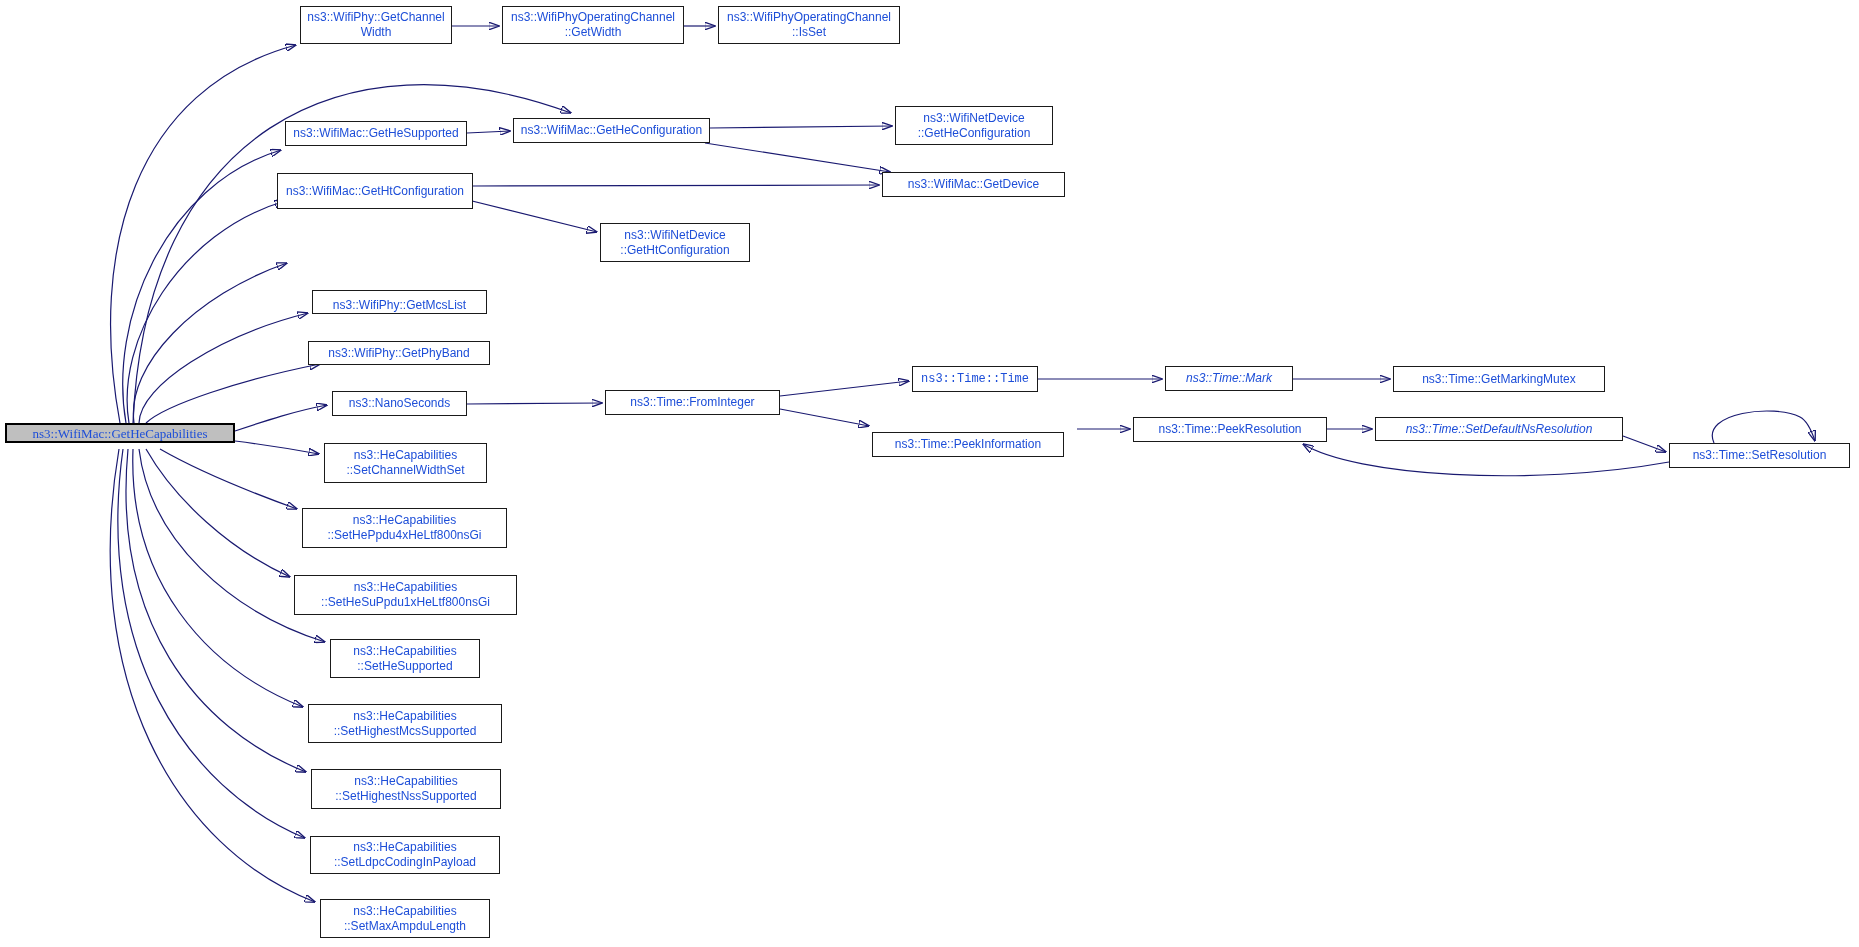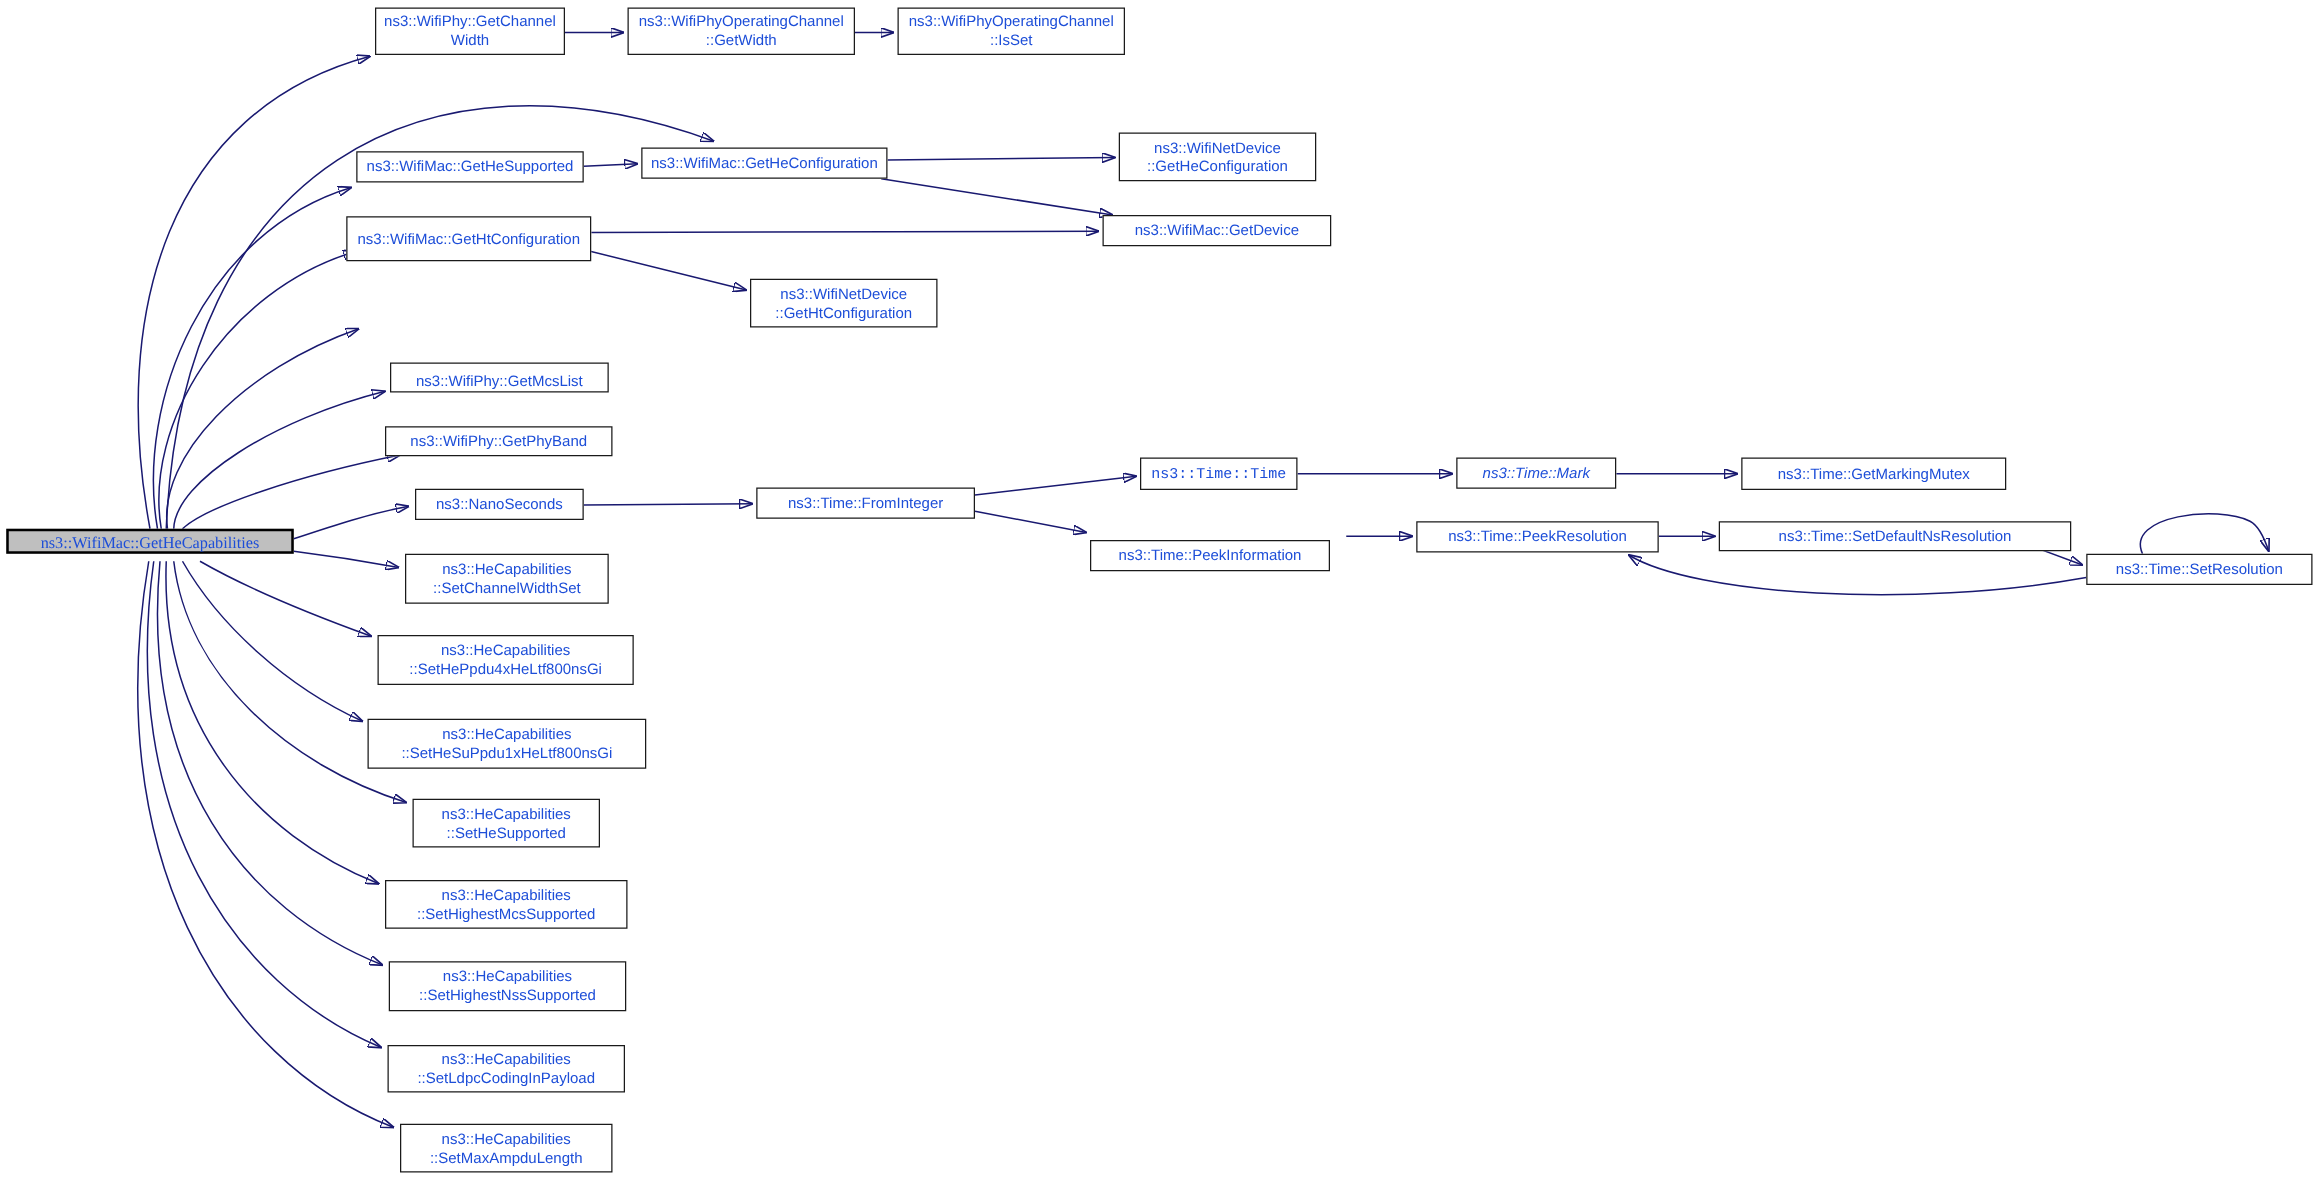--- a/index.html
+++ b/index.html
@@ -117,21 +117,21 @@
 
   <div class="node" style="left:332px; top:391px; width:135px; height:25px;"><span>ns3::NanoSeconds</span></div>
   <div class="node" style="left:605px; top:390px; width:175px; height:25px;"><span>ns3::Time::FromInteger</span></div>
 
   <div class="node" style="left:912px; top:366px; width:126px; height:26px;font-family:Liberation Mono, monospace;"><span>ns3::Time::Time</span></div>
   <div class="node" style="left:1165px; top:366px; width:128px; height:25px;font-style:italic;"><span>ns3::Time::Mark</span></div>
   <div class="node" style="left:1393px; top:366px; width:212px; height:26px;"><span>ns3::Time::GetMarkingMutex</span></div>
 
   <div class="node" style="left:872px; top:432px; width:192px; height:25px;"><span>ns3::Time::PeekInformation</span></div>
   <div class="node" style="left:1133px; top:417px; width:194px; height:25px;"><span>ns3::Time::PeekResolution</span></div>
-  <div class="node" style="left:1375px; top:417px; width:282px; height:24px;"><span>ns3::Time::SetDefaultNsResolution</span></div>
+  <div class="node" style="left:1375px; top:417px; width:248px; height:24px;font-style:italic;"><span>ns3::Time::SetDefaultNsResolution</span></div>
   <div class="node" style="left:1669px; top:443px; width:181px; height:25px;"><span>ns3::Time::SetResolution</span></div>
 
   <div class="node" style="left:324px; top:443px; width:163px; height:40px;"><span>ns3::HeCapabilities
 ::SetChannelWidthSet</span></div>
   <div class="node" style="left:302px; top:508px; width:205px; height:40px;"><span>ns3::HeCapabilities
 ::SetHePpdu4xHeLtf800nsGi</span></div>
   <div class="node" style="left:294px; top:575px; width:223px; height:40px;"><span>ns3::HeCapabilities
 ::SetHeSuPpdu1xHeLtf800nsGi</span></div>
   <div class="node" style="left:330px; top:639px; width:150px; height:39px;"><span>ns3::HeCapabilities
 ::SetHeSupported</span></div>

